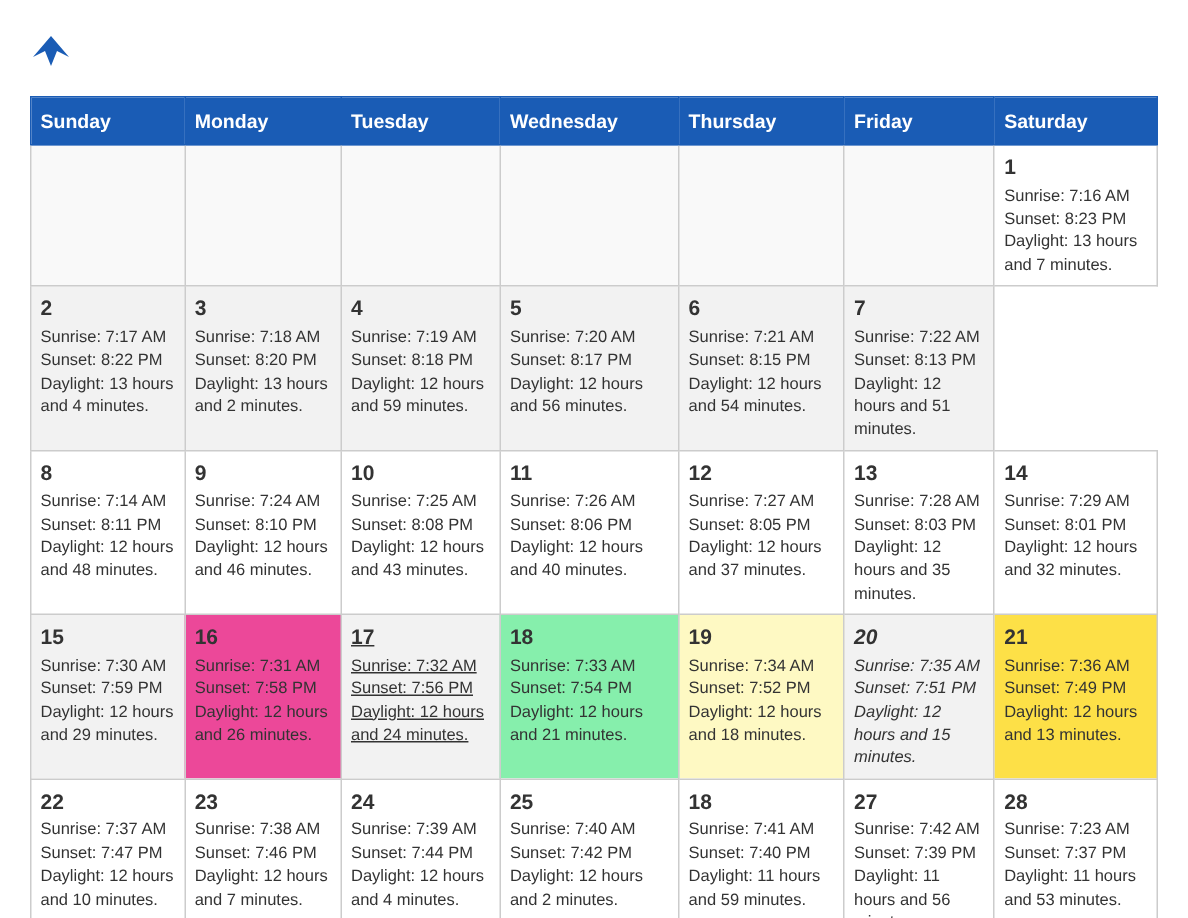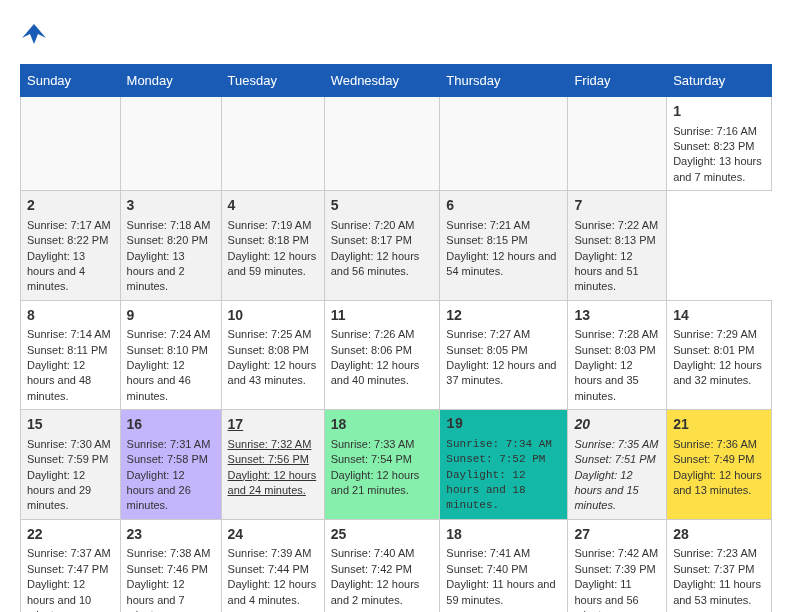--- a/index.html
+++ b/index.html
@@ -48,21 +48,21 @@
     }
     table {
       width: 100%;
       border-collapse: collapse;
       font-size: 11px;
     }
     thead th {
       background: #1a5cb5;
       color: #fff;
       font-size: 13px;
-      font-weight: normal;
+      font-weight: bold;
       padding: 8px 6px;
       text-align: left;
       border: 1px solid #1a5cb5;
     }
     tbody td {
       border: 1px solid #ccc;
       vertical-align: top;
       padding: 5px 6px;
       height: 90px;
       background: #fff;
@@ -180,33 +180,33 @@
         <td><span class="day-num">14</span>
           <span>Sunrise: 7:29 AM</span><br>
           <span>Sunset: 8:01 PM</span><br>
           <span>Daylight: 12 hours and 32 minutes.</span></td>
       </tr>
       <tr>
         <td style="background: rgb(242, 242, 242);"><span class="day-num">15</span>
           <span>Sunrise: 7:30 AM</span><br>
           <span>Sunset: 7:59 PM</span><br>
           <span>Daylight: 12 hours and 29 minutes.</span></td>
-        <td style="background: #c4b5fd;"><span class="day-num">16</span>
+        <td style="background: #ec4899;"><span class="day-num">16</span>
           <span>Sunrise: 7:31 AM</span><br>
           <span>Sunset: 7:58 PM</span><br>
           <span>Daylight: 12 hours and 26 minutes.</span></td>
         <td style="background: rgb(242, 242, 242); text-decoration: underline;"><span class="day-num">17</span>
           <span>Sunrise: 7:32 AM</span><br>
           <span>Sunset: 7:56 PM</span><br>
           <span>Daylight: 12 hours and 24 minutes.</span></td>
         <td style="background: #86efac;"><span class="day-num">18</span>
           <span>Sunrise: 7:33 AM</span><br>
           <span>Sunset: 7:54 PM</span><br>
           <span>Daylight: 12 hours and 21 minutes.</span></td>
-        <td style="background: #14b8a6; font-family: Liberation Mono, monospace;"><span class="day-num">19</span>
+        <td style="background: #fef9c3;"><span class="day-num">19</span>
           <span>Sunrise: 7:34 AM</span><br>
           <span>Sunset: 7:52 PM</span><br>
           <span>Daylight: 12 hours and 18 minutes.</span></td>
         <td style="background: rgb(242, 242, 242); font-style: italic;"><span class="day-num">20</span>
           <span>Sunrise: 7:35 AM</span><br>
           <span>Sunset: 7:51 PM</span><br>
           <span>Daylight: 12 hours and 15 minutes.</span></td>
         <td style="background: #fde047;"><span class="day-num">21</span>
           <span>Sunrise: 7:36 AM</span><br>
           <span>Sunset: 7:49 PM</span><br>

